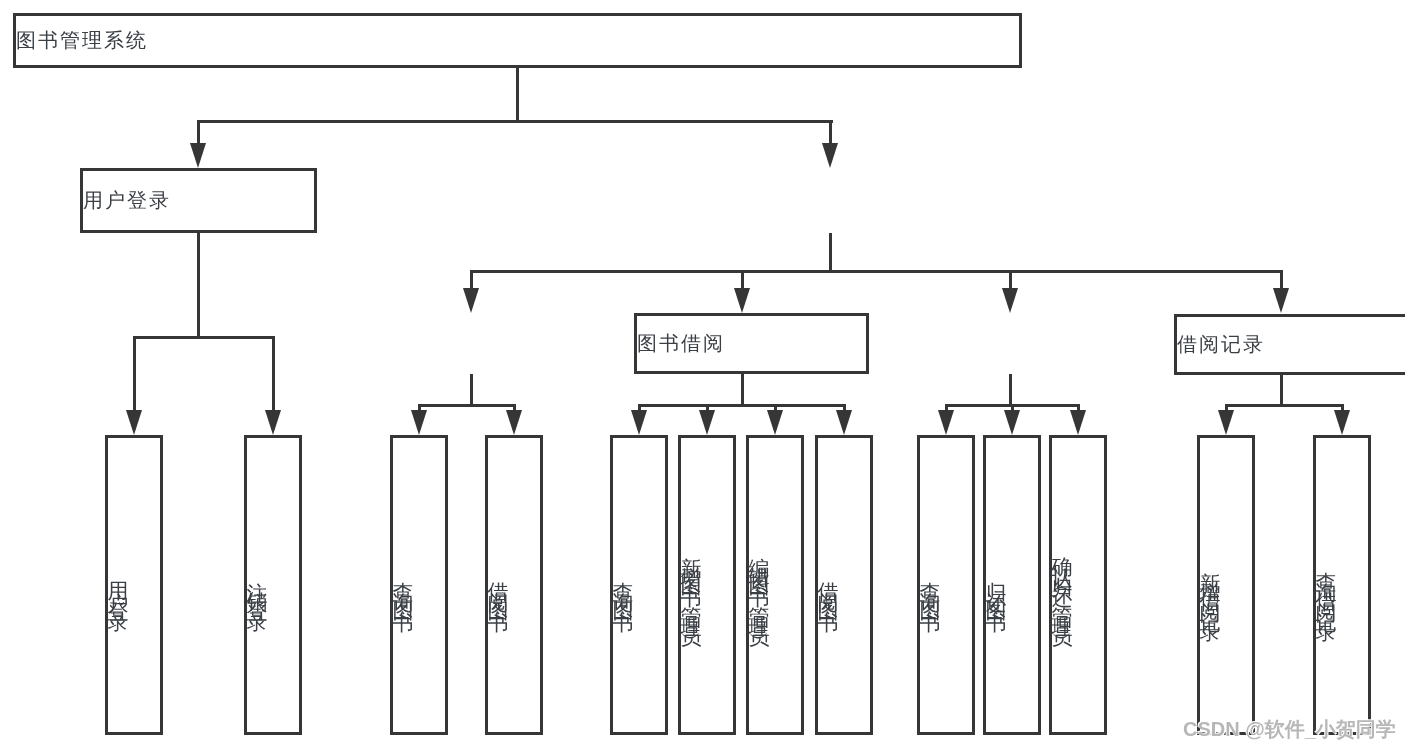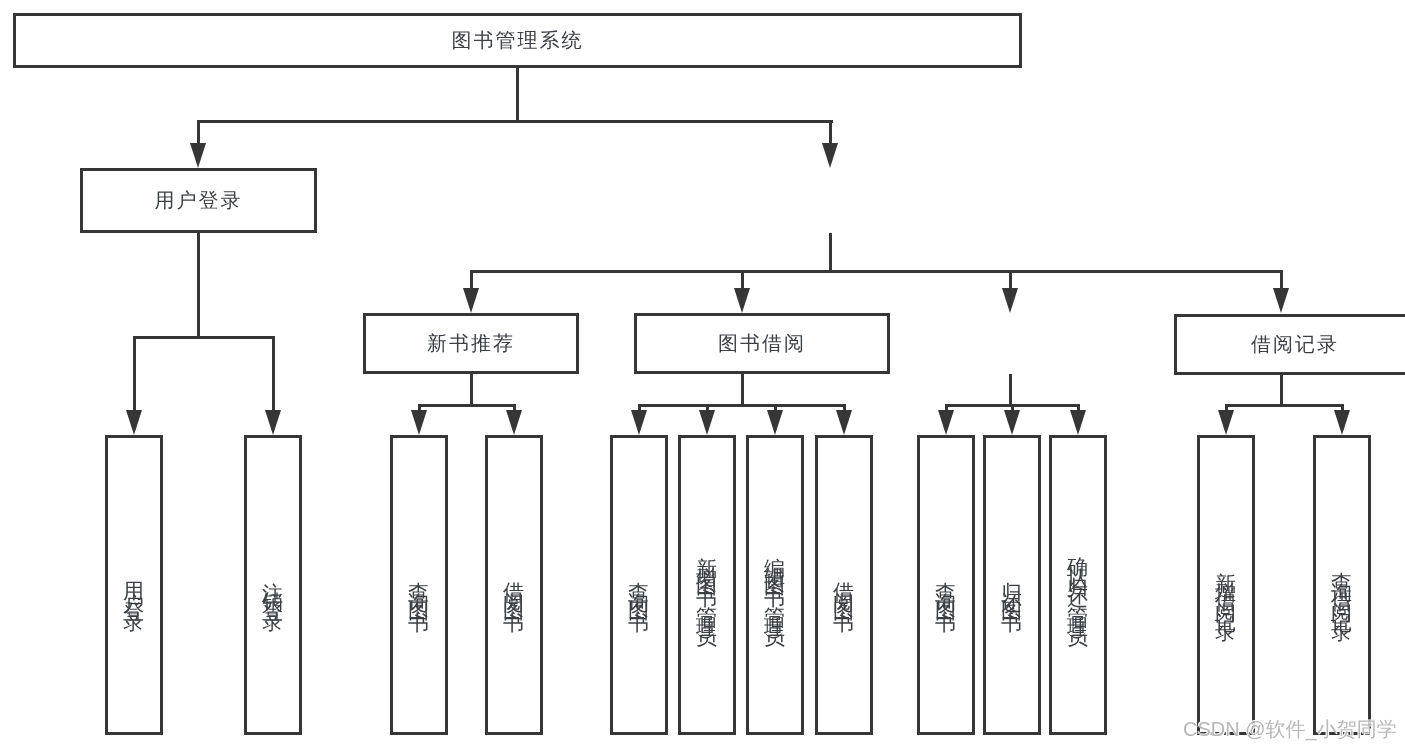--- a/index.html
+++ b/index.html
@@ -2,59 +2,57 @@
 <html><head>
 <meta charset="utf-8">
 <style>
   html,body{margin:0;padding:0;background:#fff;}
   .canvas{
     position:relative;width:1405px;height:747px;background:#ffffff;
     font-family:"Liberation Sans","DejaVu Sans",sans-serif;overflow:hidden;
   }
   .box{
     position:absolute;box-sizing:border-box;background:#ffffff;
-    border:3px solid #363636;display:flex;align-items:center;justify-content:center;
+    border:3px solid #363636;display:flex;align-items:center;
     color:#3a3f45;z-index:2;
   }
   .hlabel{font-size:20px;letter-spacing:2px;white-space:nowrap;}
   .leaf span{
     writing-mode:vertical-rl;text-orientation:mixed;
     font-size:21px;letter-spacing:10px;line-height:1;white-space:nowrap;
   }
   .vline,.hline{position:absolute;background:#363636;z-index:1;}
   .vline{width:3px;}
   .hline{height:3px;}
   .arrow{
     position:absolute;width:0;height:0;z-index:1;
     border-left:8px solid transparent;border-right:8px solid transparent;
     border-top:25px solid #363636;
   }
   .watermark{
     position:absolute;top:716px;left:1183px;z-index:5;
     font-size:20px;color:#b7b7b7;white-space:nowrap;
     text-shadow:1px 1px 0 #ffffff,-1px -1px 0 #ffffff;
+    font-weight:bold;
   }
 </style>
 </head>
 <body>
 
 <div class="canvas">
 
   <div class="box" style="left:13px;top:13px;width:1009px;height:55px">
     <span class="hlabel">图书管理系统</span>
   </div>
 
   <div class="box" style="left:80px;top:168px;width:237px;height:65px">
     <span class="hlabel">用户登录</span>
   </div>
 
-  <div class="box" style="left:363px;top:313px;width:216px;height:61px">
-    <span class="hlabel">新书推荐</span>
-  </div>
-  <div class="box" style="left:634px;top:313px;width:256px;height:61px">
+  <div class="box" style="left:634px;top:313px;width:235px;height:61px">
     <span class="hlabel">图书借阅</span>
   </div>
   <div class="box" style="left:1174px;top:314px;width:242px;height:61px">
     <span class="hlabel">借阅记录</span>
   </div>
 
   <div class="box leaf" style="left:105px;top:435px;width:58px;height:300px">
     <span>用户登录</span>
   </div>
   <div class="box leaf" style="left:244px;top:435px;width:58px;height:300px">

